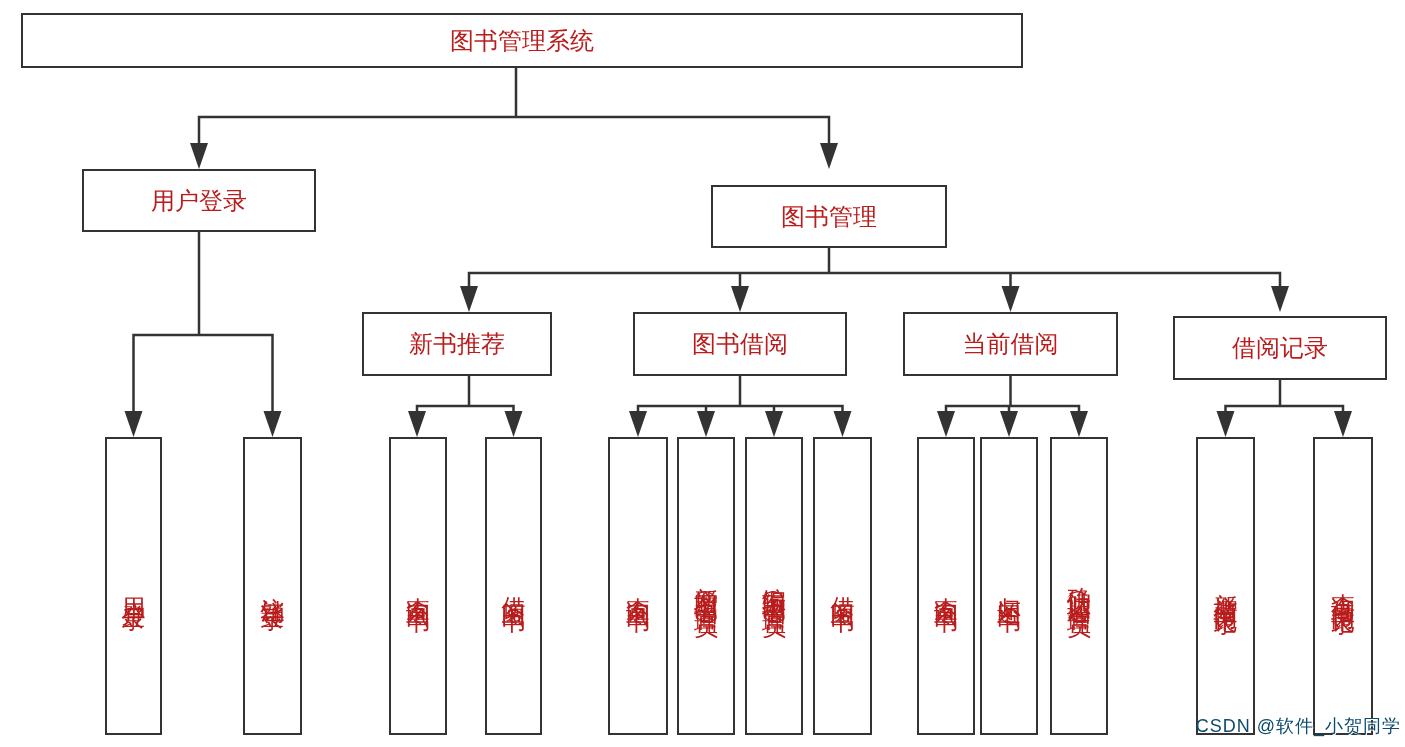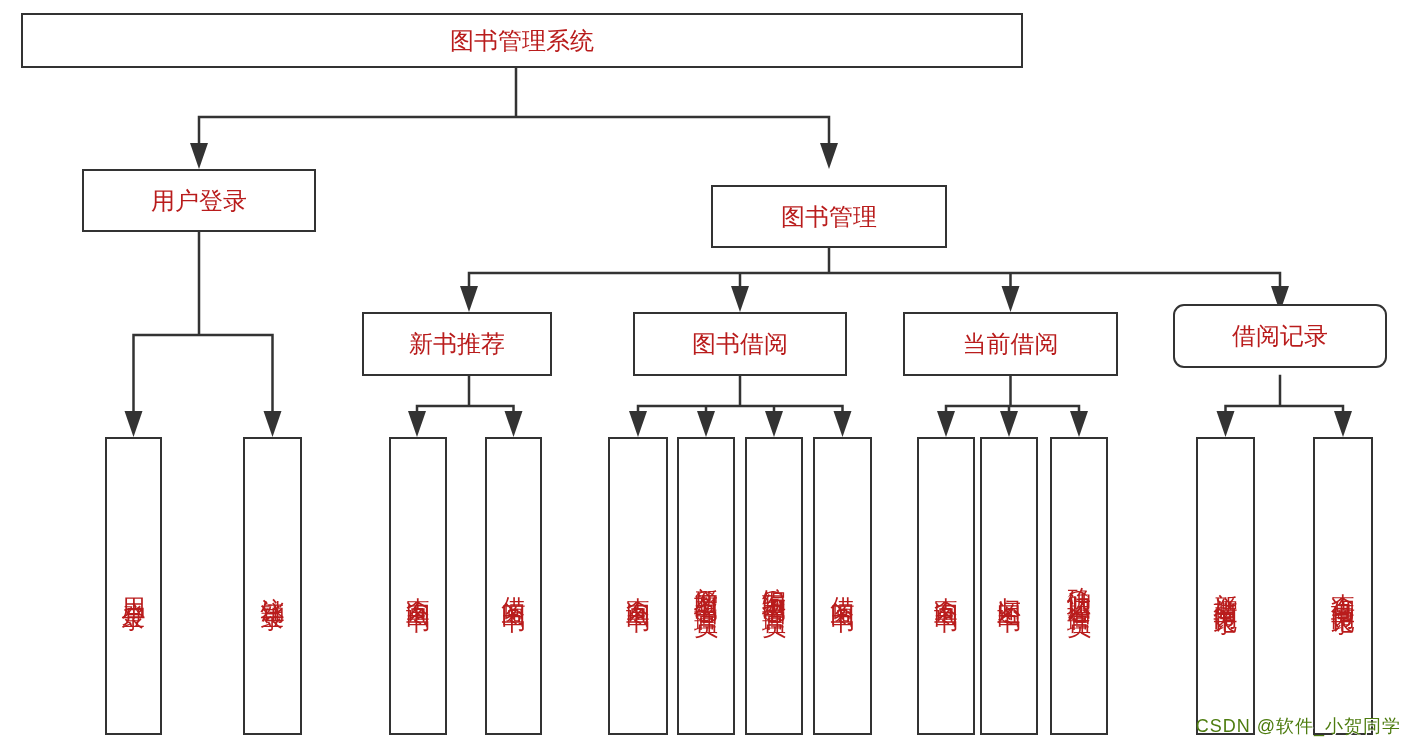--- a/index.html
+++ b/index.html
@@ -38,21 +38,21 @@
   .vbox span {
     writing-mode: vertical-rl;
     text-orientation: mixed;
     letter-spacing: 4px;
     white-space: nowrap;
   }
   .watermark {
     position: absolute;
     top: 714px;
     right: 4px;
-    color: #4d7c0f;
+    color: #0c4a6e;
     font-size: 18px;
     letter-spacing: 1px;
     text-shadow: 1px 1px 0 #ffffff;
     white-space: nowrap;
     padding-left: 48px;
   }
 </style>
 </head>
 <body>
 
@@ -102,21 +102,21 @@
 
   <div class="box" style="left:362px; top:312px; width:190px; height:64px;">
     <span>新书推荐</span>
   </div>
   <div class="box" style="left:633px; top:312px; width:214px; height:64px;align-items:center;">
     <span>图书借阅</span>
   </div>
   <div class="box" style="left:903px; top:312px; width:215px; height:64px;">
     <span>当前借阅</span>
   </div>
-  <div class="box" style="left:1173px; top:304px; width:214px; height:64px;border-radius:11px;">
+  <div class="box" style="left:1173px; top:316px; width:214px; height:64px;">
     <span>借阅记录</span>
   </div>
 
   <div class="box vbox" style="left:105px; top:437px; width:57px; height:298px;">
     <span>用户登录</span>
   </div>
   <div class="box vbox" style="left:243px; top:437px; width:59px; height:298px;">
     <span>注销登录</span>
   </div>
   <div class="box vbox" style="left:389px; top:437px; width:58px; height:298px;">

